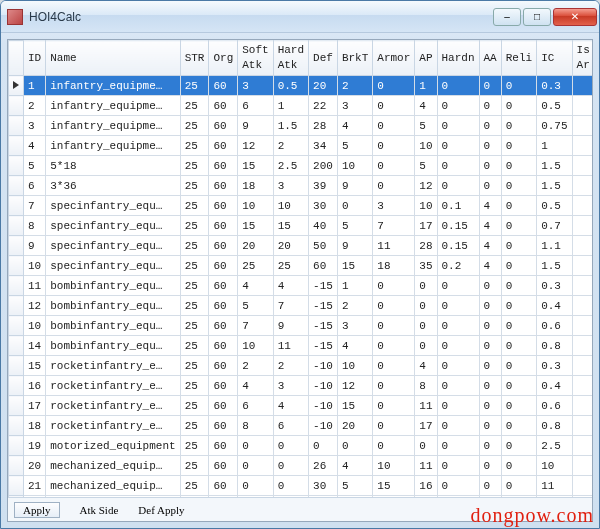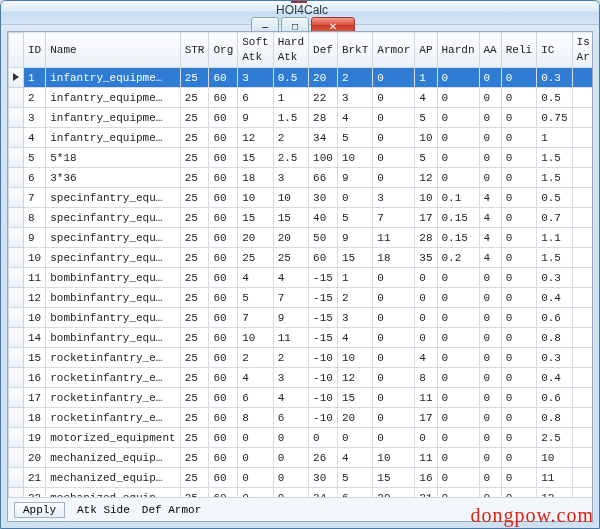--- a/index.html
+++ b/index.html
@@ -16,28 +16,27 @@
     width: 600px;
     height: 529px;
     border: 1px solid #4a79a5;
     border-radius: 6px 6px 0 0;
     background: linear-gradient(180deg, #e9f2fb 0%, #d5e4f3 8%, #cfe0f0 100%);
     display: flex;
     flex-direction: column;
     box-shadow: 0 0 8px rgba(0,0,0,0.3);
   }
   .titlebar {
-    height: 24px;
+    height: 32px;
     background: linear-gradient(180deg, #f5fafd 0%, #dbe9f7 45%, #c7dbf0 46%, #d5e5f5 100%);
     border-bottom: 1px solid #b5c9de;
     display: flex;
     align-items: center;
     padding: 0 2px 0 6px;
     border-radius: 5px 5px 0 0;
-    flex-direction: column;
   }
   .app-icon {
     width: 16px; height: 16px;
     background: linear-gradient(135deg,#d88,#b44);
     border:1px solid #933;
     margin-right: 6px;
   }
   .title-text {
     flex: 1;
     color: #2a3a4a;
@@ -127,23 +126,23 @@
   col.c-id{width:26px}
   col.c-name{width:120px}
   col.c-n{width:32px}
   col.c-nw{width:40px}
   .footer {
     height: 24px;
     border-top:1px solid #c9d6e4;
     display:flex;
     align-items:center;
     padding:0 6px;
-    gap:12px;
+    gap:20px;
     background:#f3f7fb;
-    font-family: Liberation Mono, monospace;
+    font-family: Liberation Serif, serif;
   }
   .footer .btn {
     border:1px solid #9fb1c4;
     background:linear-gradient(180deg,#fdfdfe,#e6eef7);
     padding:1px 8px;
     cursor:pointer;
     font-size:11px;
   }
   .watermark {
     position:absolute;
@@ -294,39 +293,39 @@
               <td></td>
             </tr>
             <tr>
               <td class="rowhdr"></td>
               <td>5</td>
               <td>5*18</td>
               <td>25</td>
               <td>60</td>
               <td>15</td>
               <td>2.5</td>
-              <td>100</td>
+              <td>200</td>
               <td>10</td>
               <td>0</td>
               <td>5</td>
               <td>0</td>
               <td>0</td>
               <td>0</td>
               <td>1.5</td>
               <td></td>
             </tr>
             <tr>
               <td class="rowhdr"></td>
               <td>6</td>
               <td>3*36</td>
               <td>25</td>
               <td>60</td>
               <td>18</td>
               <td>3</td>
-              <td>66</td>
+              <td>39</td>
               <td>9</td>
               <td>0</td>
               <td>12</td>
               <td>0</td>
               <td>0</td>
               <td>0</td>
               <td>1.5</td>
               <td></td>
             </tr>
             <tr>
@@ -616,18 +615,18 @@
               <td>0</td>
               <td>12</td>
               <td></td>
             </tr>
           </tbody>
       </table>
     </div>
     <div class="footer">
       <span class="btn">Apply</span>
       <span>Atk Side</span>
-      <span>Def Armor</span>
+      <span>Def Apply</span>
     </div>
   </div>
 </div>
 
 <div class="watermark">dongpow.com</div>
 
 </body></html>

